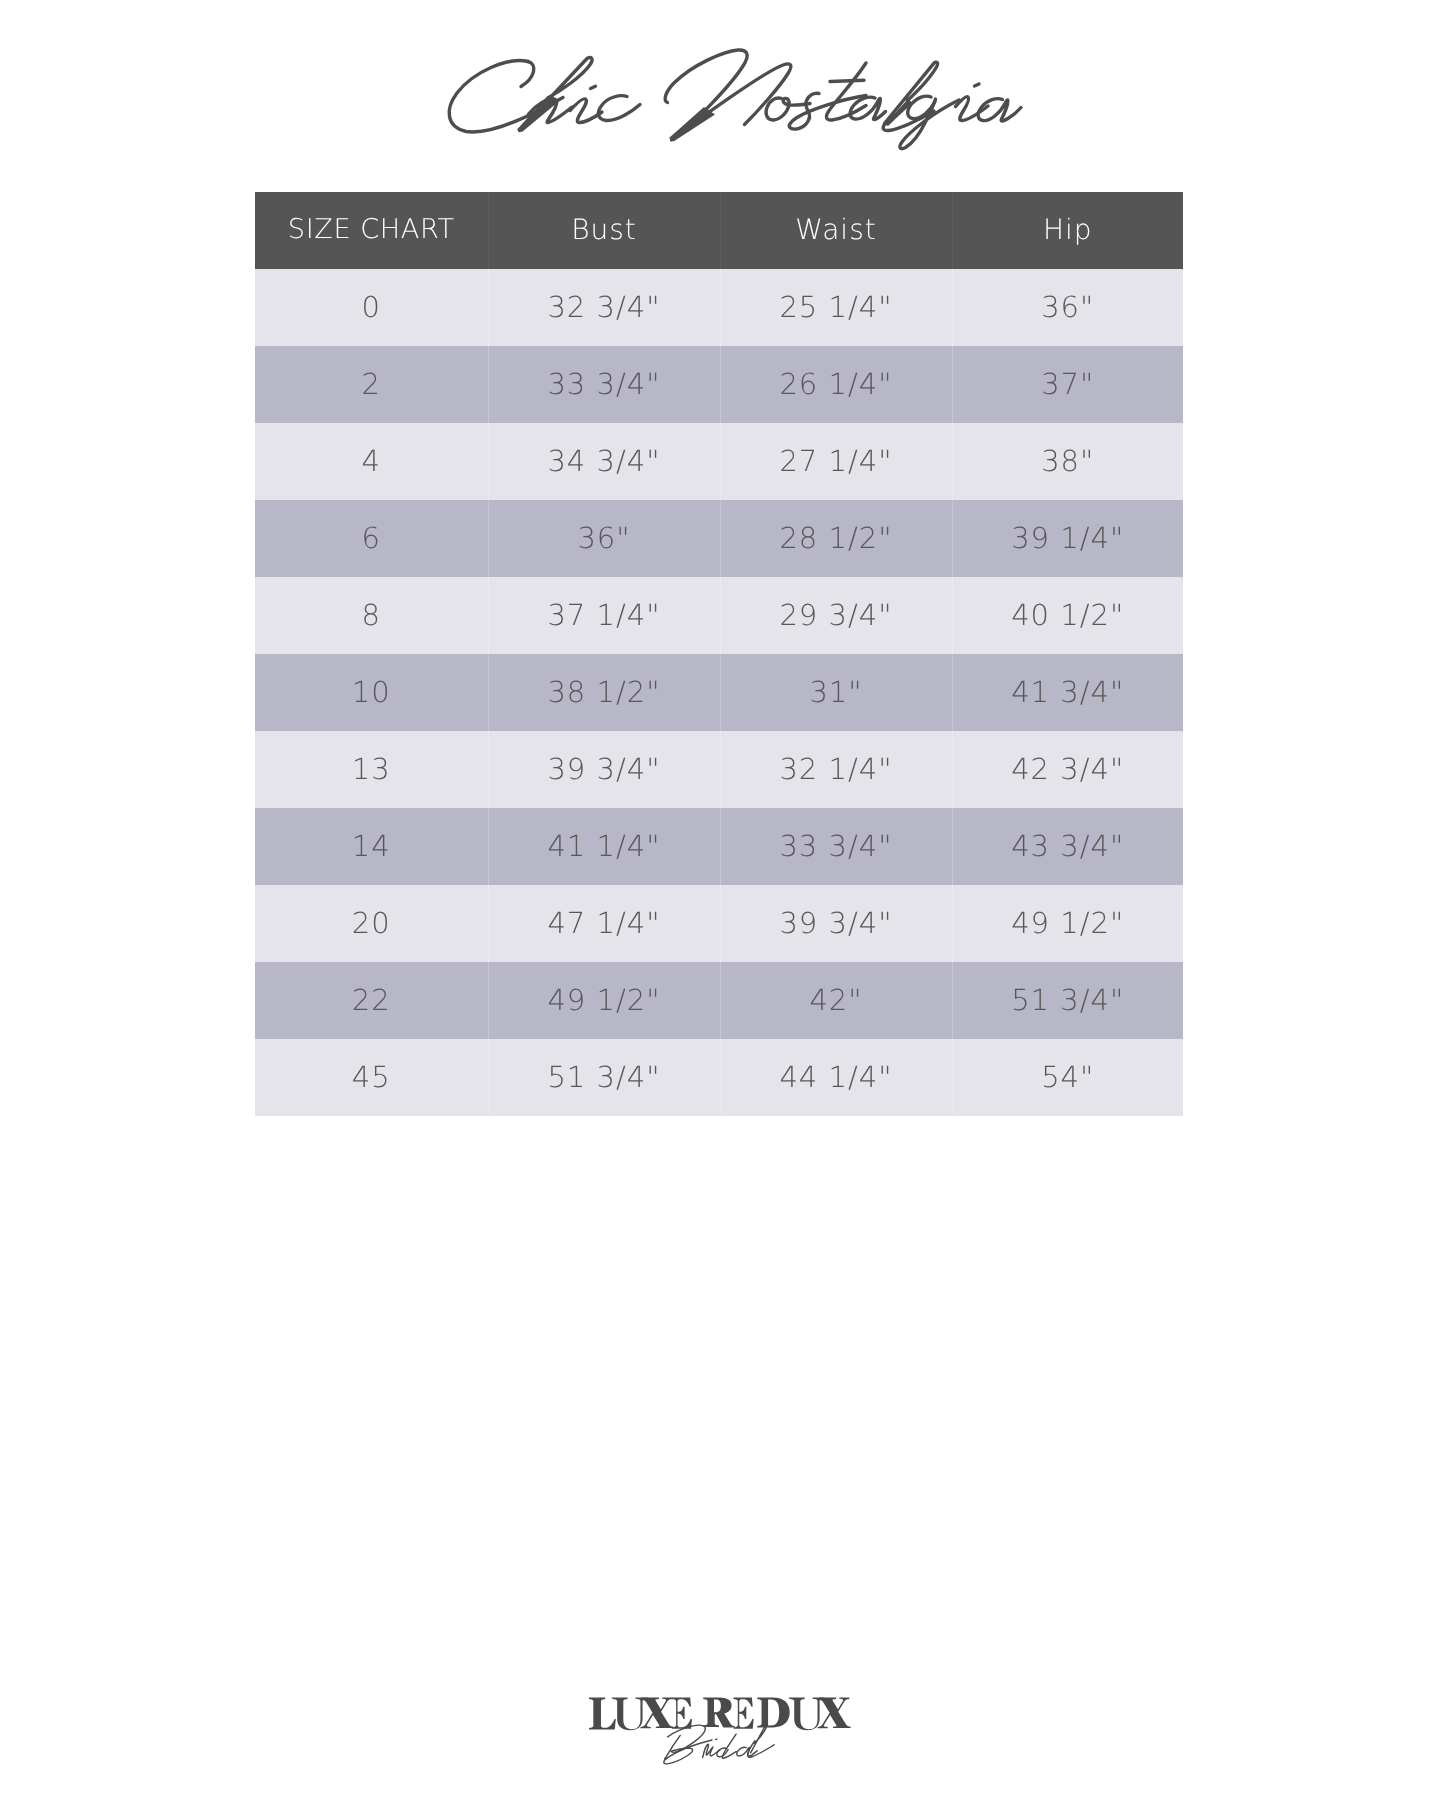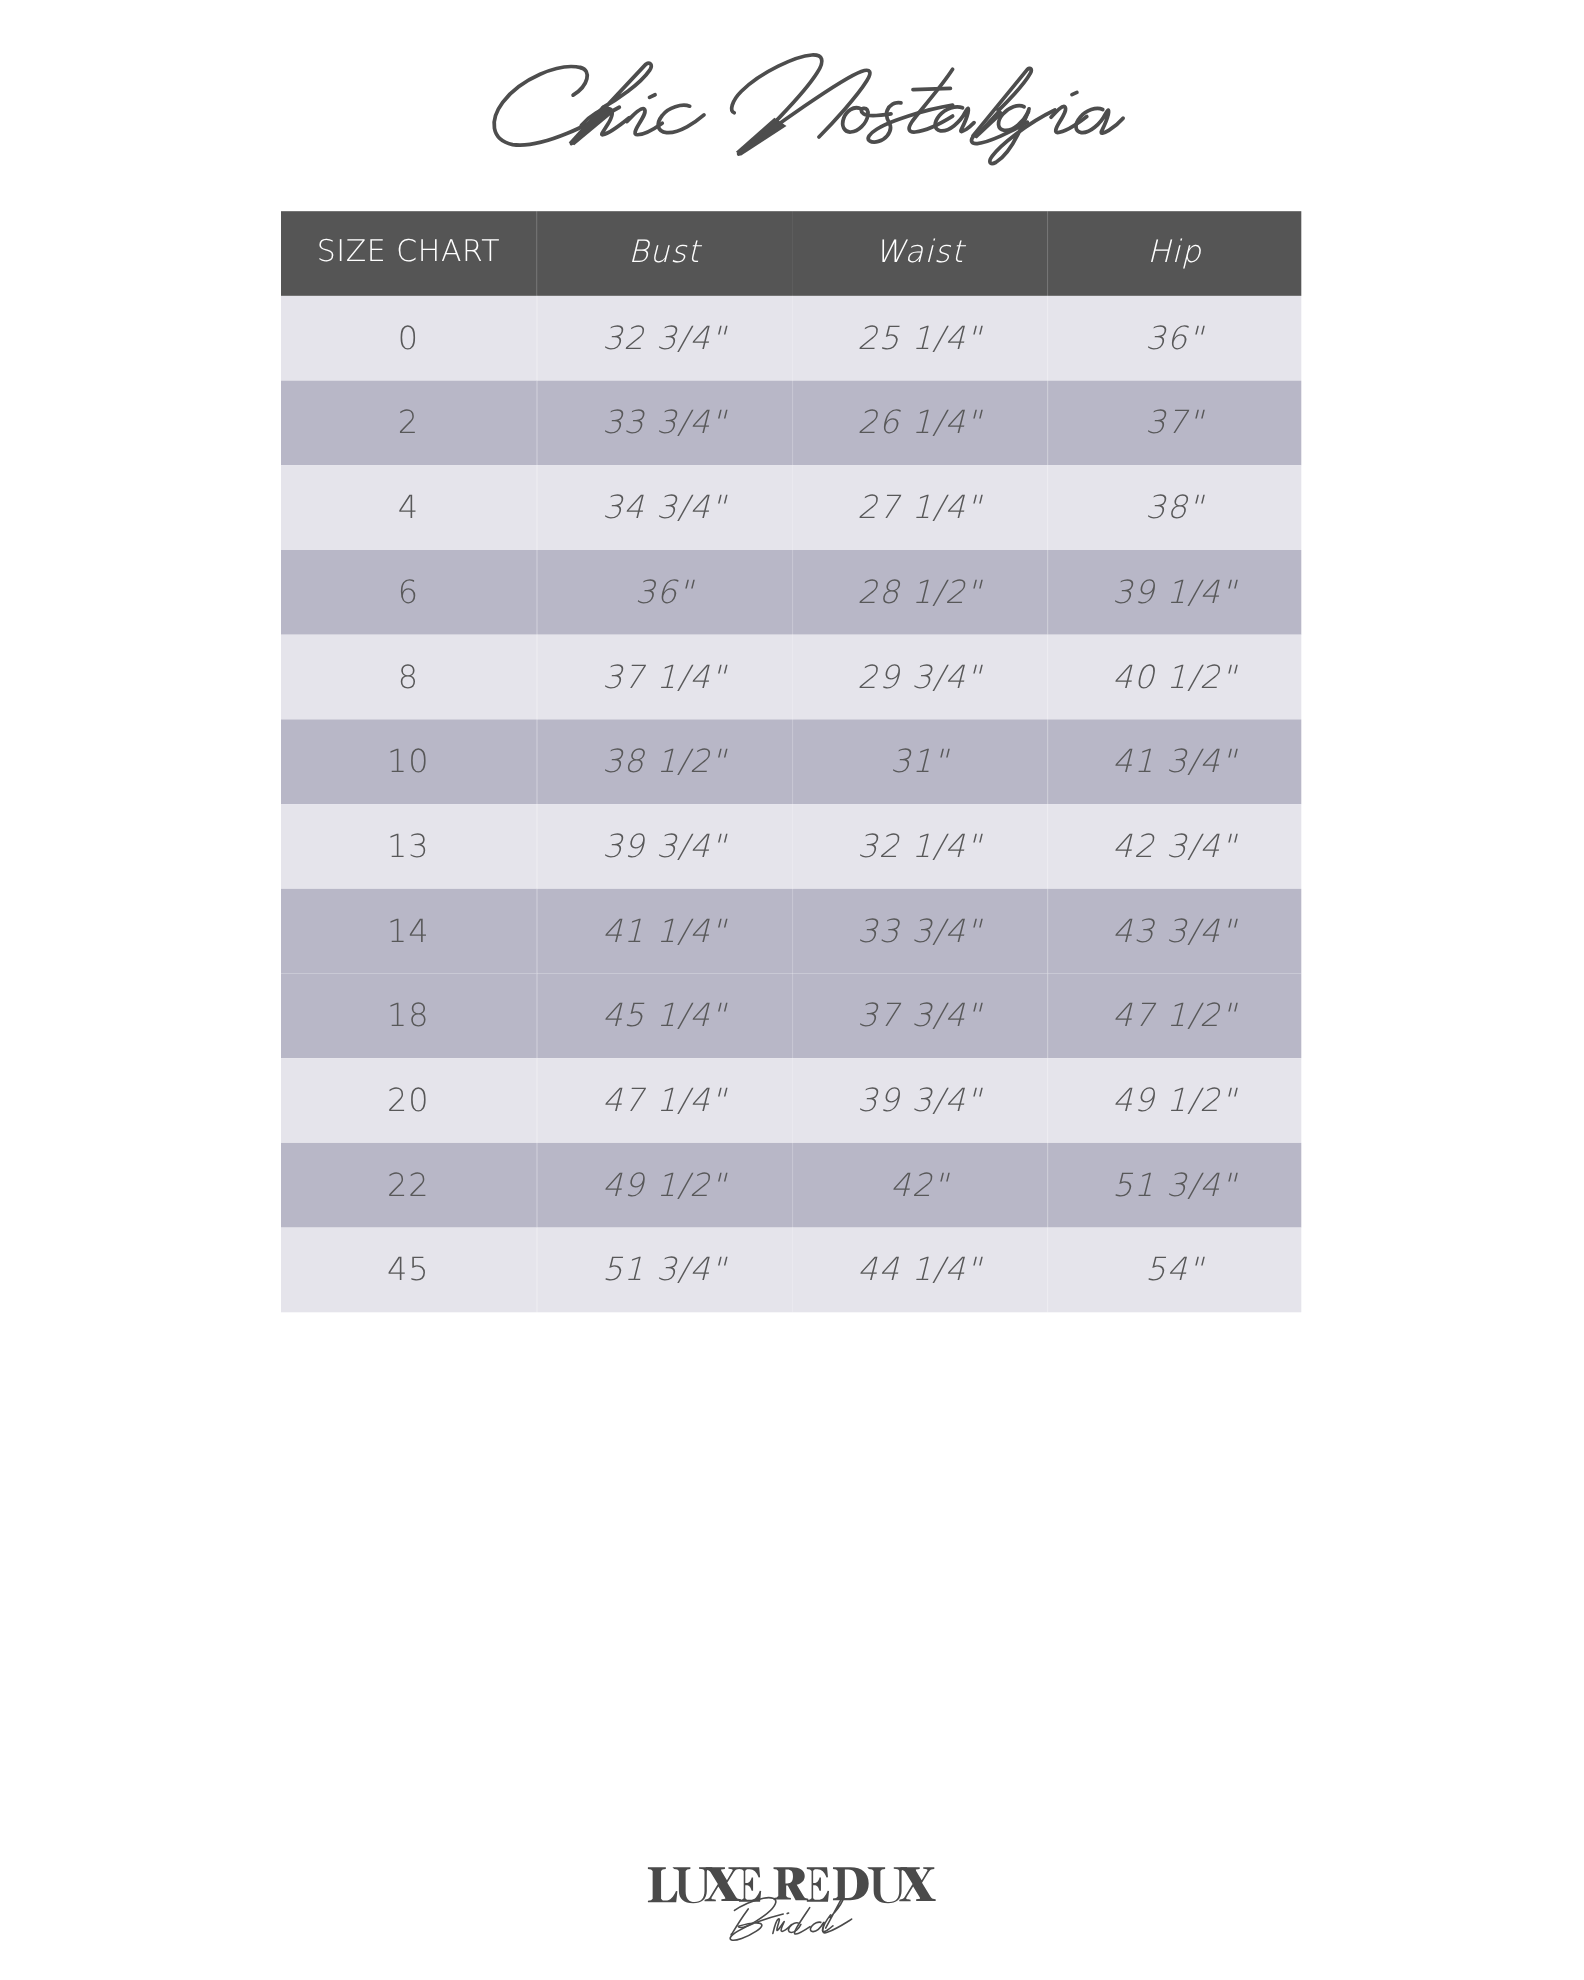--- a/index.html
+++ b/index.html
@@ -12,21 +12,21 @@
   .size-table{position:absolute;left:255px;top:192px;width:928px;border-collapse:collapse;table-layout:fixed;}
   .size-table th,.size-table td{padding:0;margin:0;text-align:center;vertical-align:middle;}
   .size-table thead th{height:77px;background:#555555;color:#ffffff;font-weight:200;
       font-size:28px;letter-spacing:1.0px;line-height:77px;}
   .size-table thead th>span{display:inline-block;transform:translateY(-1.5px);}
   .size-table thead th.first{font-size:27.2px;letter-spacing:.55px;}
   .size-table tbody td{height:77px;font-weight:200;font-size:29px;color:#585859;
       letter-spacing:1.0px;line-height:77px;}
   .size-table tbody tr.odd td{background:#e5e4eb;}
   .size-table tbody tr.even td{background:#b8b7c7;}
-  .vline{border-left:1px solid rgba(255,255,255,.21);font-style:italic;}
+  .vline{border-left:1px solid rgba(255,255,255,.21);}
   thead .vline{border-left-color:rgba(255,255,255,.05);}
   .logo-svg{position:absolute;left:0;top:1660px;width:1440px;height:140px;display:block;}
   .sr{position:absolute;width:1px;height:1px;overflow:hidden;clip:rect(0 0 0 0);white-space:nowrap;}
 </style>
 </head>
 <body>
 
 <div class="page">
 
   <svg class="title-svg" viewBox="0 0 1440 200" aria-hidden="true">
@@ -134,26 +134,20 @@
           <td class="vline">39 3/4"</td>
           <td class="vline">32 1/4"</td>
           <td class="vline">42 3/4"</td>
         </tr>
         <tr class="even">
           <td>14</td>
           <td class="vline">41 1/4"</td>
           <td class="vline">33 3/4"</td>
           <td class="vline">43 3/4"</td>
         </tr>
-        <tr class="even">
-          <td>18</td>
-          <td class="vline">45 1/4"</td>
-          <td class="vline">37 3/4"</td>
-          <td class="vline">47 1/2"</td>
-        </tr>
         <tr class="odd">
           <td>20</td>
           <td class="vline">47 1/4"</td>
           <td class="vline">39 3/4"</td>
           <td class="vline">49 1/2"</td>
         </tr>
         <tr class="even">
           <td>22</td>
           <td class="vline">49 1/2"</td>
           <td class="vline">42"</td>

